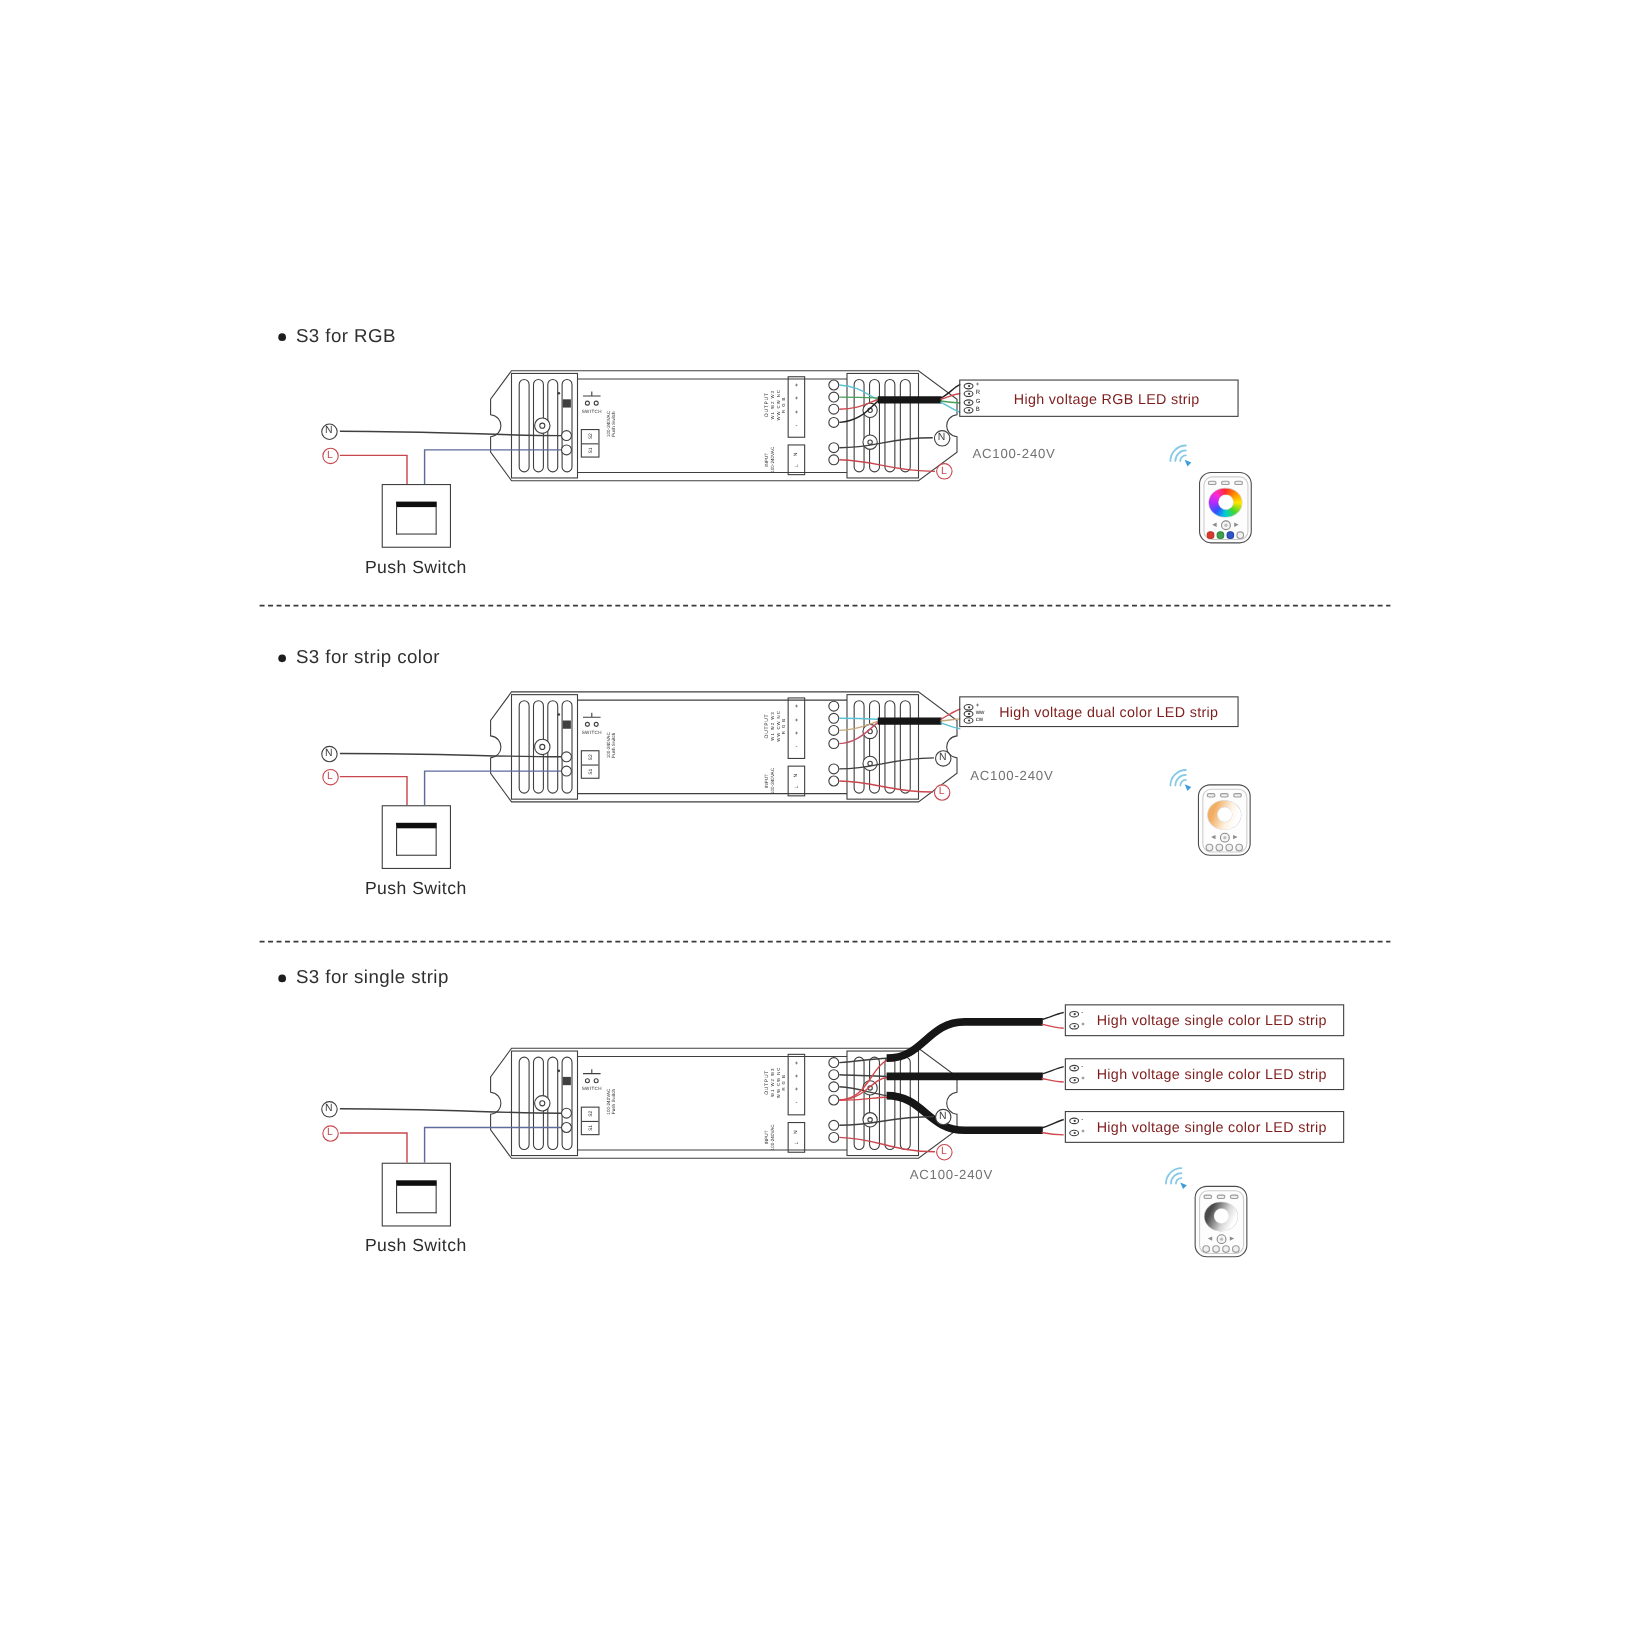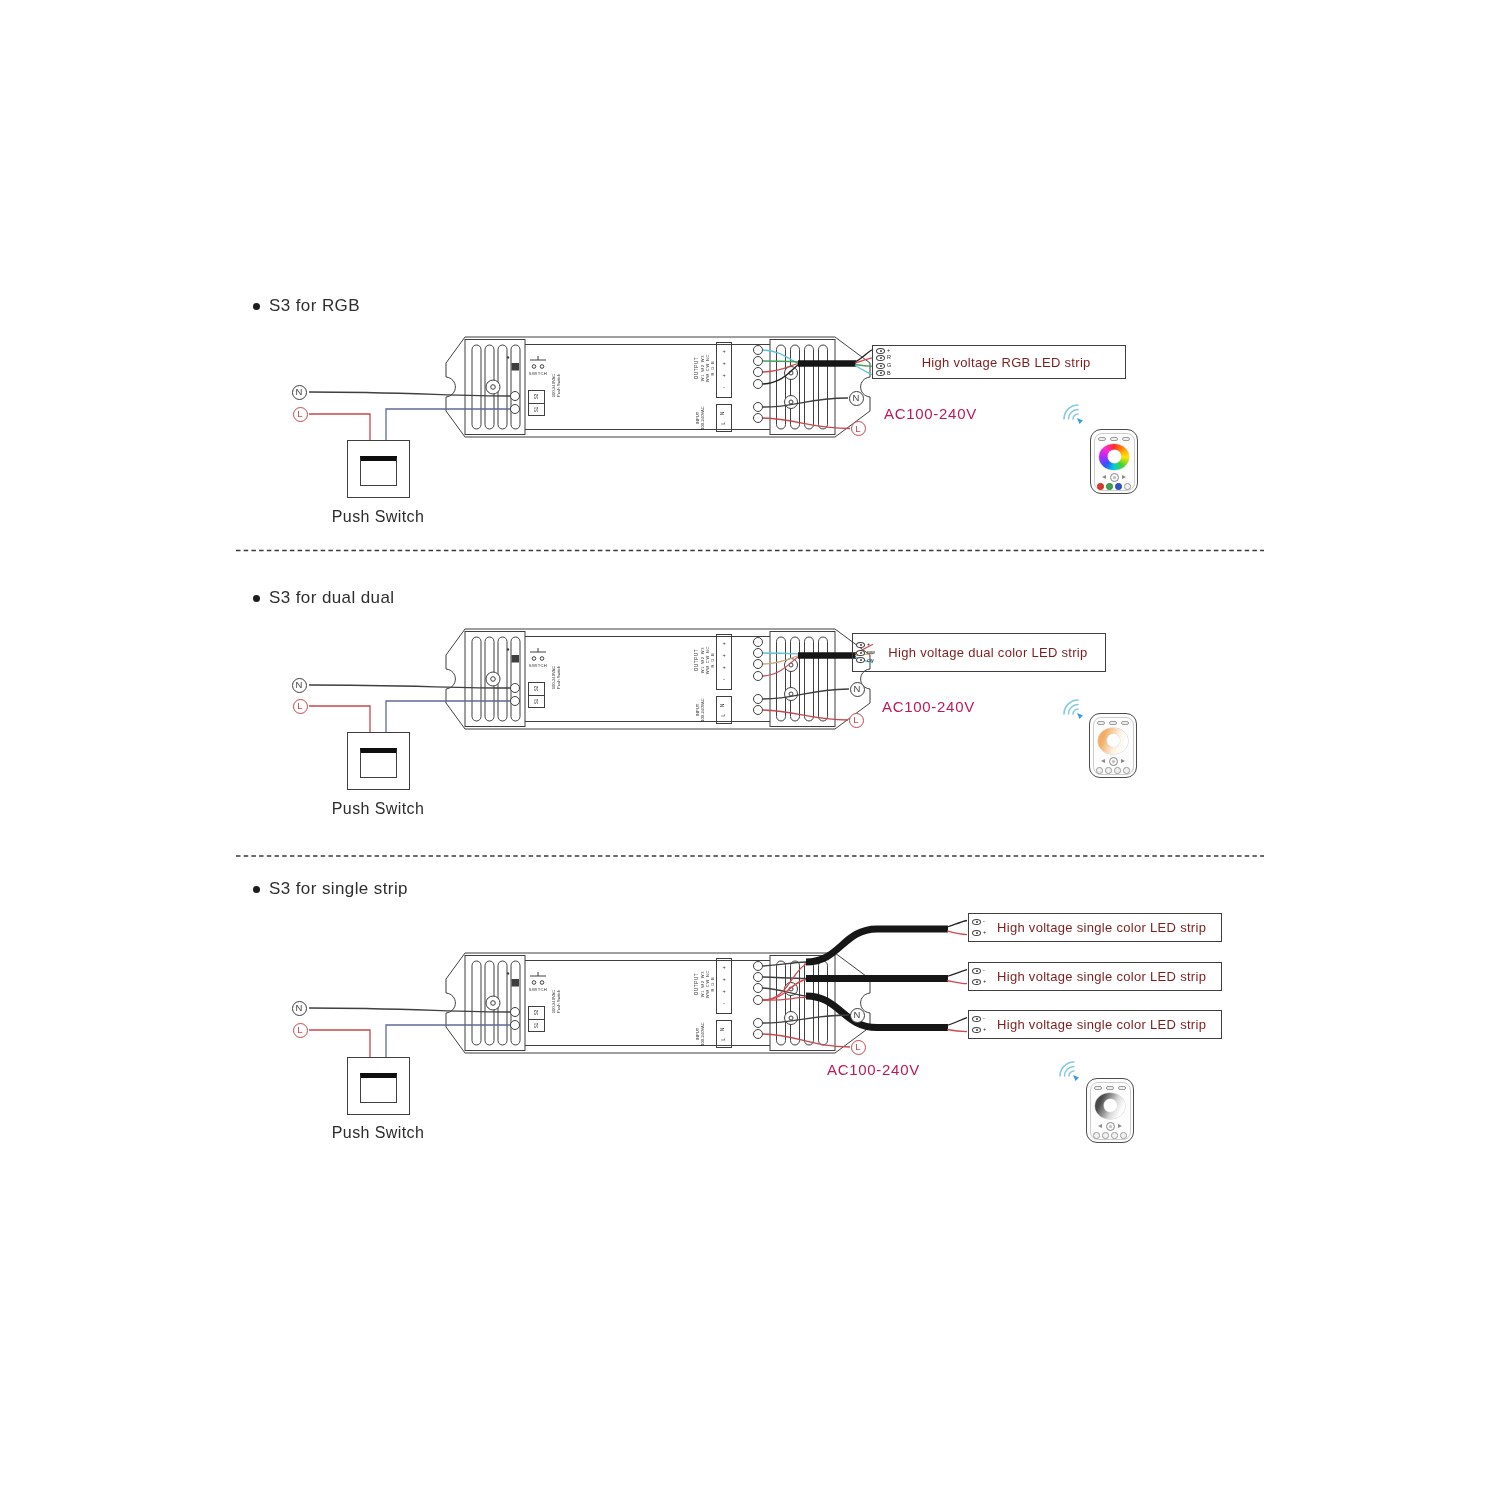--- a/index.html
+++ b/index.html
@@ -16,21 +16,21 @@
 
   .nl { width:15px; height:15px; border:1.4px solid #3f3f3f; border-radius:50%; background:#fff;
         display:flex; align-items:center; justify-content:center; font-size:9.5px; line-height:1; color:#3f3f3f; }
   .nl.live { border-color:#c8474e; color:#c8474e; }
 
   .pswitch { width:63px; height:58px; border:1.3px solid #3f3f3f; background:#fff; }
   .pswitch-inner { position:absolute; left:12px; top:15px; width:37px; height:30px;
         border:1.3px solid #3f3f3f; border-top:5px solid #0e0e0e; background:#fff; }
   .ps-label { width:112px; text-align:center; font-size:16px; letter-spacing:.4px; color:#2c2c2c; }
 
-  .ac-label { font-size:15px; letter-spacing:.7px; color:#be185d; white-space:nowrap; }
+  .ac-label { font-size:12px; letter-spacing:.7px; color:#737373; white-space:nowrap; }
 
   .strip { display:flex; align-items:stretch; border:1.6px solid #3f3f3f; background:transparent; }
   .strip-terms { display:flex; flex-direction:column; justify-content:space-evenly; padding-left:3px; flex:0 0 auto; }
   .strip-terms.pad { padding-top:6px; padding-bottom:6px; }
   .term { display:flex; align-items:center; gap:2px; }
   .term-ellipse { width:9px; height:6px; border:1px solid #3f3f3f; border-radius:50%; position:relative; background:#fff; }
   .term-ellipse::after { content:""; position:absolute; left:50%; top:50%; width:2px; height:2px; margin:-1px 0 0 -1px; background:#3f3f3f; border-radius:50%; }
   .term-label { font-size:5.5px; line-height:1; color:#1f1f1f; }
   .strip-label { flex:1; display:flex; align-items:center; justify-content:center; font-size:13px; letter-spacing:.3px; color:#7f1d1d; padding-right:4px; white-space:nowrap; }
 
@@ -288,21 +288,21 @@
         <span class="r-dot red"></span>
         <span class="r-dot green"></span>
         <span class="r-dot blue"></span>
         <span class="r-dot"></span>
       </div>
     </div>
   </div>
 
   <div class="abs sec-title" style="left:253px;top:588px">
     <span class="bullet"></span>
-    <span>S3 for dual dual</span>
+    <span>S3 for strip color</span>
   </div>
 
   <div class="abs nl" style="left:291.5px;top:677.5px">
       <span>N</span>
     </div>
   <div class="abs nl live" style="left:292.5px;top:698.5px">
       <span>L</span>
     </div>
 
   <div class="abs pswitch" style="left:347px;top:732px">
@@ -339,21 +339,21 @@
     <div class="abs in-block rot">
       <div>INPUT</div>
       <div>100-240VAC</div>
     </div>
     <div class="abs inl-box">
       <span class="rot">N</span>
       <span class="rot">L</span>
     </div>
   </div>
 
-  <div class="abs strip" style="left:852px;top:633px;width:254px;height:39px">
+  <div class="abs strip" style="left:872px;top:633px;width:254px;height:28px">
     <div class="strip-terms pad">
       <div class="term">
           <span class="term-ellipse"></span>
           <span class="term-label">+</span>
         </div>
       <div class="term">
           <span class="term-ellipse"></span>
           <span class="term-label">ww</span>
         </div>
       <div class="term">

